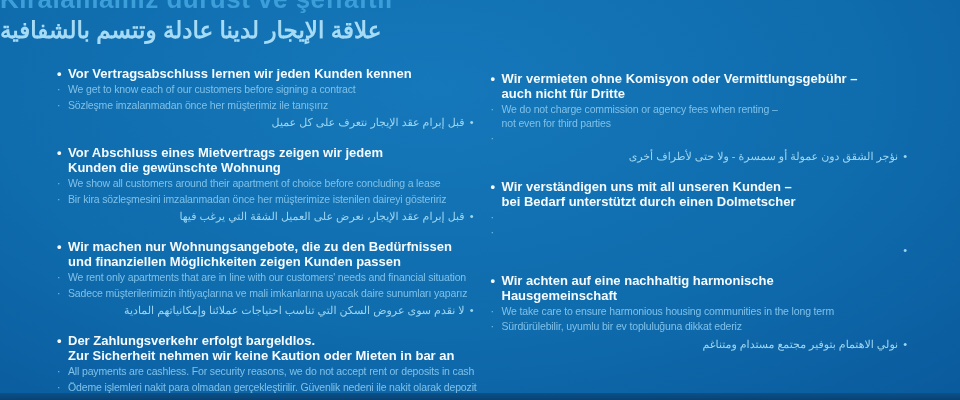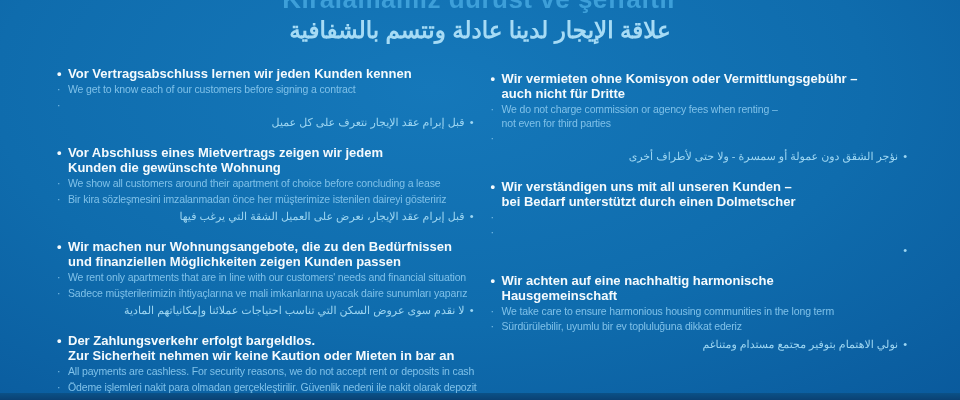--- a/index.html
+++ b/index.html
@@ -6,21 +6,21 @@
   body {
     width: 960px; height: 400px;
     position: relative; overflow: hidden;
     font-family: "Liberation Sans", sans-serif;
     background:
       radial-gradient(130% 170% at 45% 22%,
         #1578ba 0%, #0f6cad 35%, #085598 70%, #064d8c 100%);
   }
 
   
-  .header { text-align: center; overflow: hidden; }
+  .header { text-align: left; overflow: hidden; }
   .header .line1 {
     font-size: 26px; font-weight: bold; line-height: 30px;
     color: #3d9fd9; margin-top: -16px;
     letter-spacing: 0.5px;
   }
   .header .line2 {
     font-size: 23px; font-weight: bold; line-height: 30px;
     color: #a6dbf5; margin-top: 1px;
     direction: rtl;
   }
@@ -84,20 +84,21 @@
         <div class="g">
           <span class="bullet">•</span>
           <span class="text">Vor Vertragsabschluss lernen wir jeden Kunden kennen</span>
         </div>
         <div class="sub">
           <span class="bullet">·</span>
           <span class="text">We get to know each of our customers before signing a contract</span>
         </div>
         <div class="sub">
           <span class="bullet">·</span>
+          <span class="text">Sözleşme imzalanmadan önce her müşterimiz ile tanışırız</span>
         </div>
         <div class="ar">
           <span class="bullet">•</span>
           <span class="text">قبل إبرام عقد الإيجار نتعرف على كل عميل</span>
         </div>
       </div>
       <div class="section">
         <div class="g">
           <span class="bullet">•</span>
           <span class="text">Vor Abschluss eines Mietvertrags zeigen wir jedem

